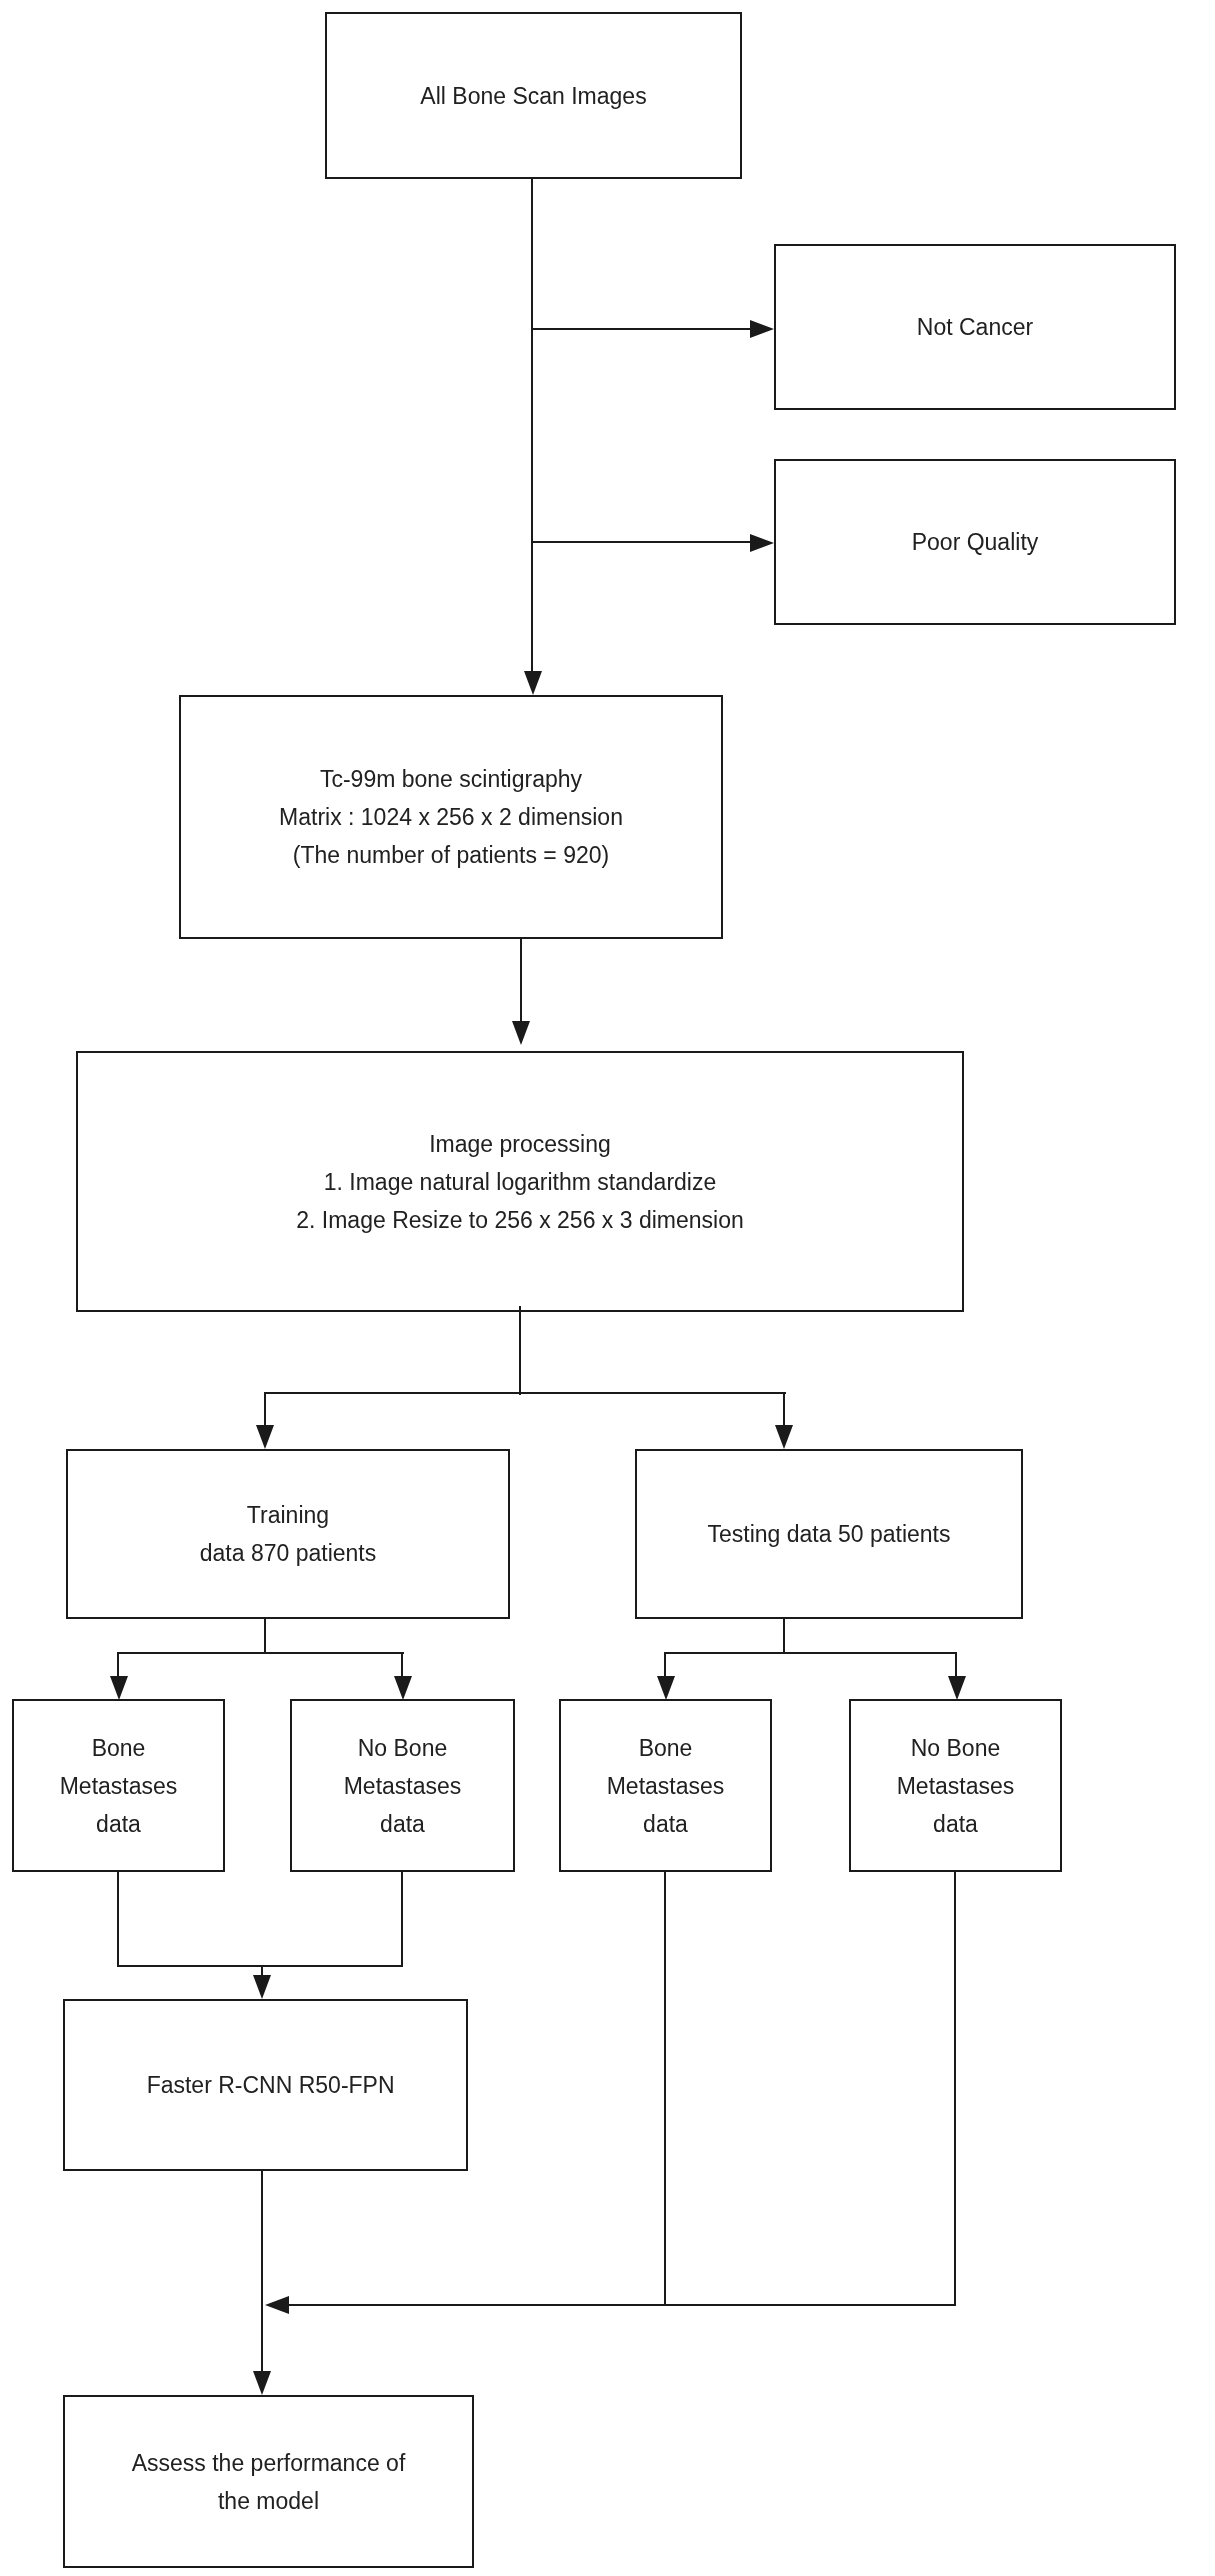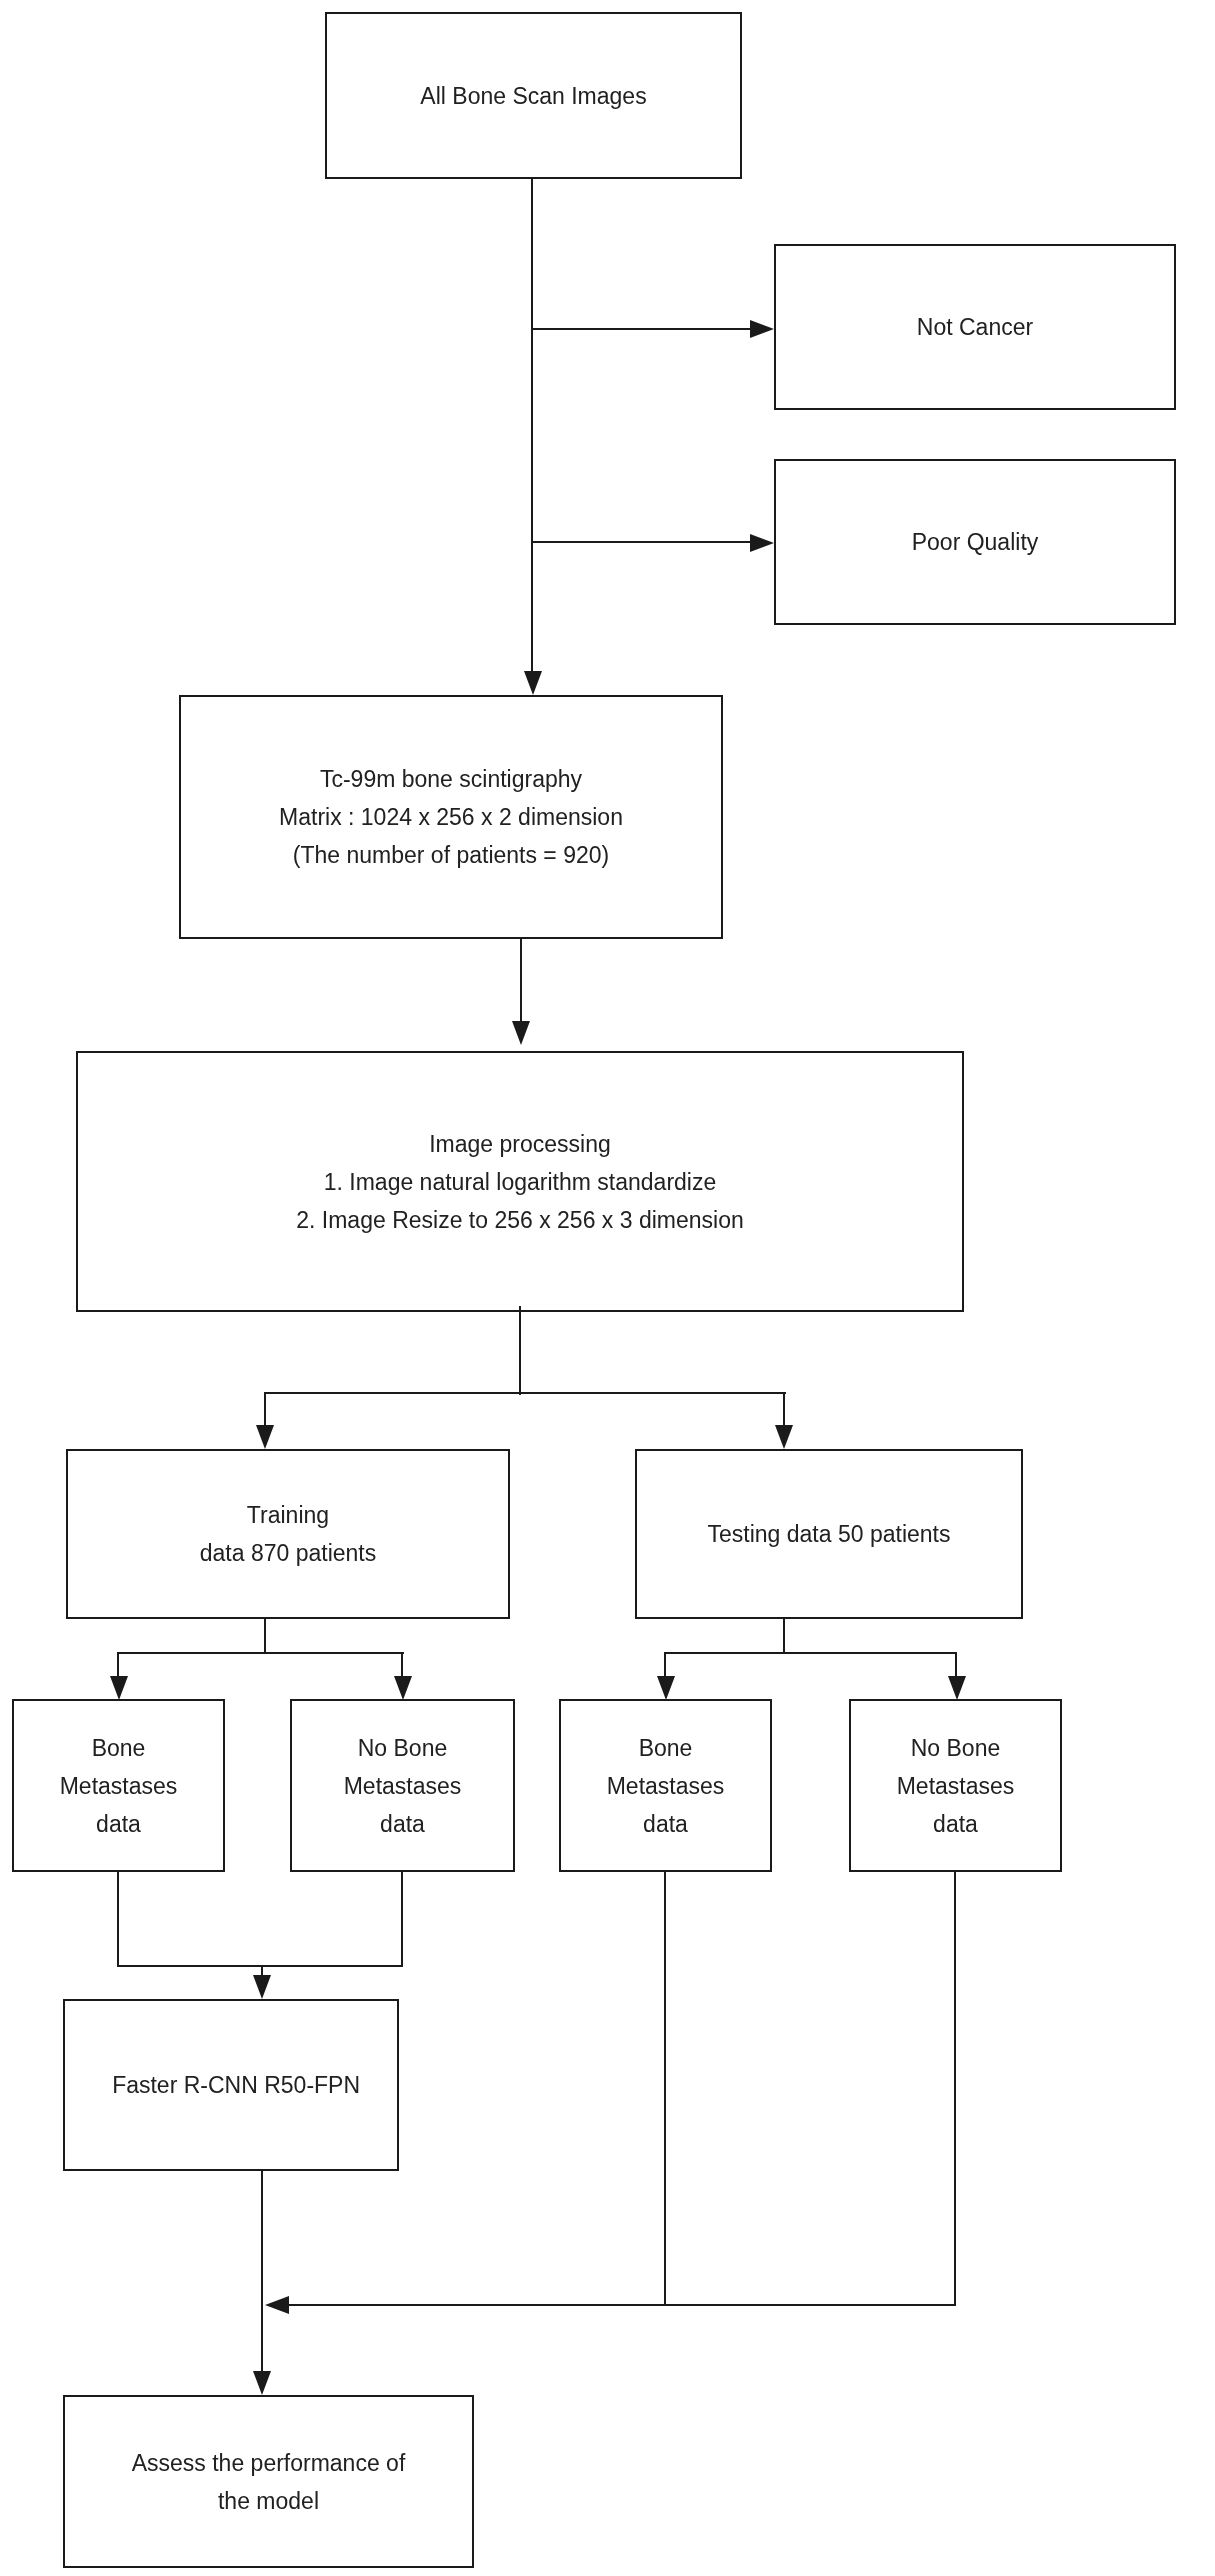--- a/index.html
+++ b/index.html
@@ -111,21 +111,21 @@
 Metastases
 data</span>
   </div>
 
   <div class="box" style="left:849px;top:1699px;width:213px;height:173px;">
     <span class="box-label">No Bone
 Metastases
 data</span>
   </div>
 
-  <div class="box" style="left:63px;top:1999px;width:336px;height:172px;padding-left:15px;">
+  <div class="box" style="left:63px;top:1999px;width:405px;height:172px;padding-left:15px;">
     <span class="box-label">Faster R-CNN R50-FPN</span>
   </div>
 
   <div class="box" style="left:63px;top:2395px;width:411px;height:173px;">
     <span class="box-label">Assess the performance of
 the model</span>
   </div>
 
   <div class="vline" style="left:531px;top:179px;height:493px;"></div>
   <div class="arrow arrow-down" style="left:524px;top:671px;"></div>

